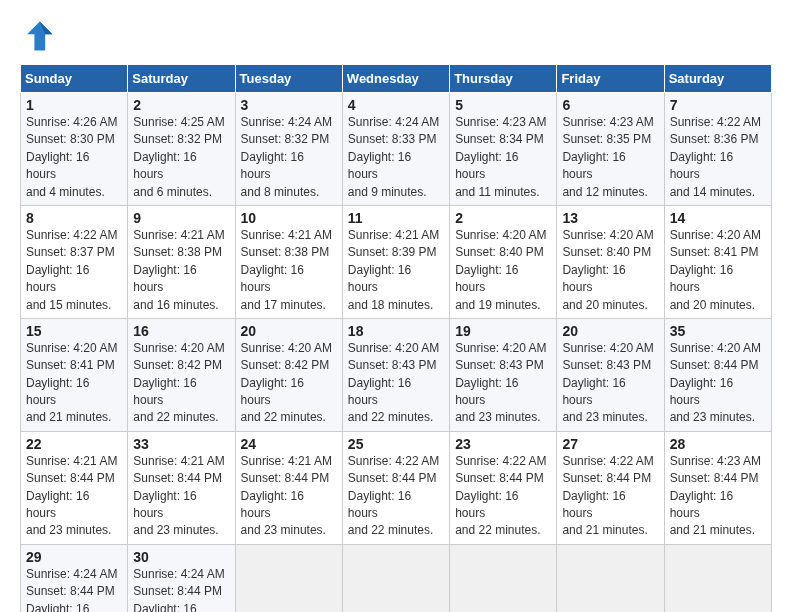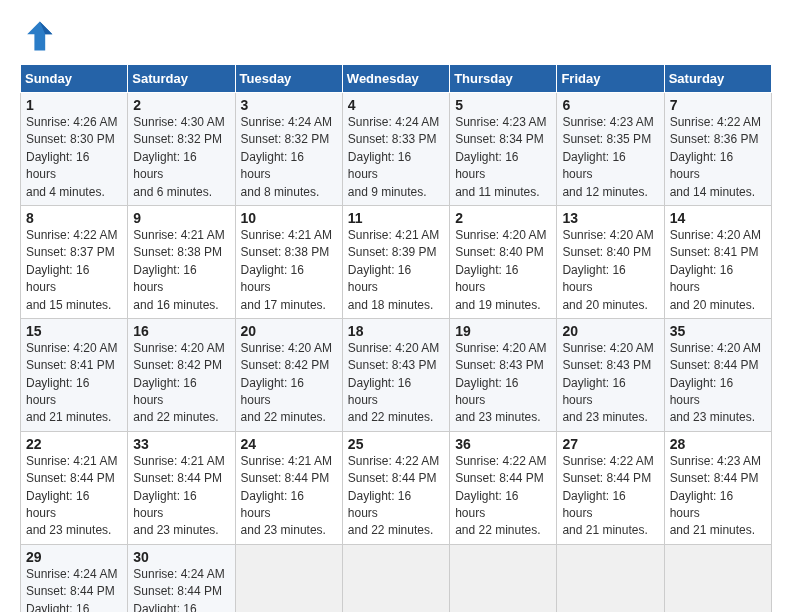--- a/index.html
+++ b/index.html
@@ -130,21 +130,21 @@
     <tr>
           <td>
             <span class="day-num">1</span>
             <div class="cell-text" style="white-space: pre-line;">Sunrise: 4:26 AM
 Sunset: 8:30 PM
 Daylight: 16 hours
 and 4 minutes.</div>
           </td>
           <td>
             <span class="day-num">2</span>
-            <div class="cell-text" style="white-space: pre-line;">Sunrise: 4:30 AM
+            <div class="cell-text" style="white-space: pre-line;">Sunrise: 4:25 AM
 Sunset: 8:32 PM
 Daylight: 16 hours
 and 6 minutes.</div>
           </td>
           <td>
             <span class="day-num">3</span>
             <div class="cell-text" style="white-space: pre-line;">Sunrise: 4:24 AM
 Sunset: 8:32 PM
 Daylight: 16 hours
 and 8 minutes.</div>
@@ -303,21 +303,21 @@
 and 23 minutes.</div>
           </td>
           <td>
             <span class="day-num">25</span>
             <div class="cell-text" style="white-space: pre-line;">Sunrise: 4:22 AM
 Sunset: 8:44 PM
 Daylight: 16 hours
 and 22 minutes.</div>
           </td>
           <td>
-            <span class="day-num">36</span>
+            <span class="day-num">23</span>
             <div class="cell-text" style="white-space: pre-line;">Sunrise: 4:22 AM
 Sunset: 8:44 PM
 Daylight: 16 hours
 and 22 minutes.</div>
           </td>
           <td>
             <span class="day-num">27</span>
             <div class="cell-text" style="white-space: pre-line;">Sunrise: 4:22 AM
 Sunset: 8:44 PM
 Daylight: 16 hours

